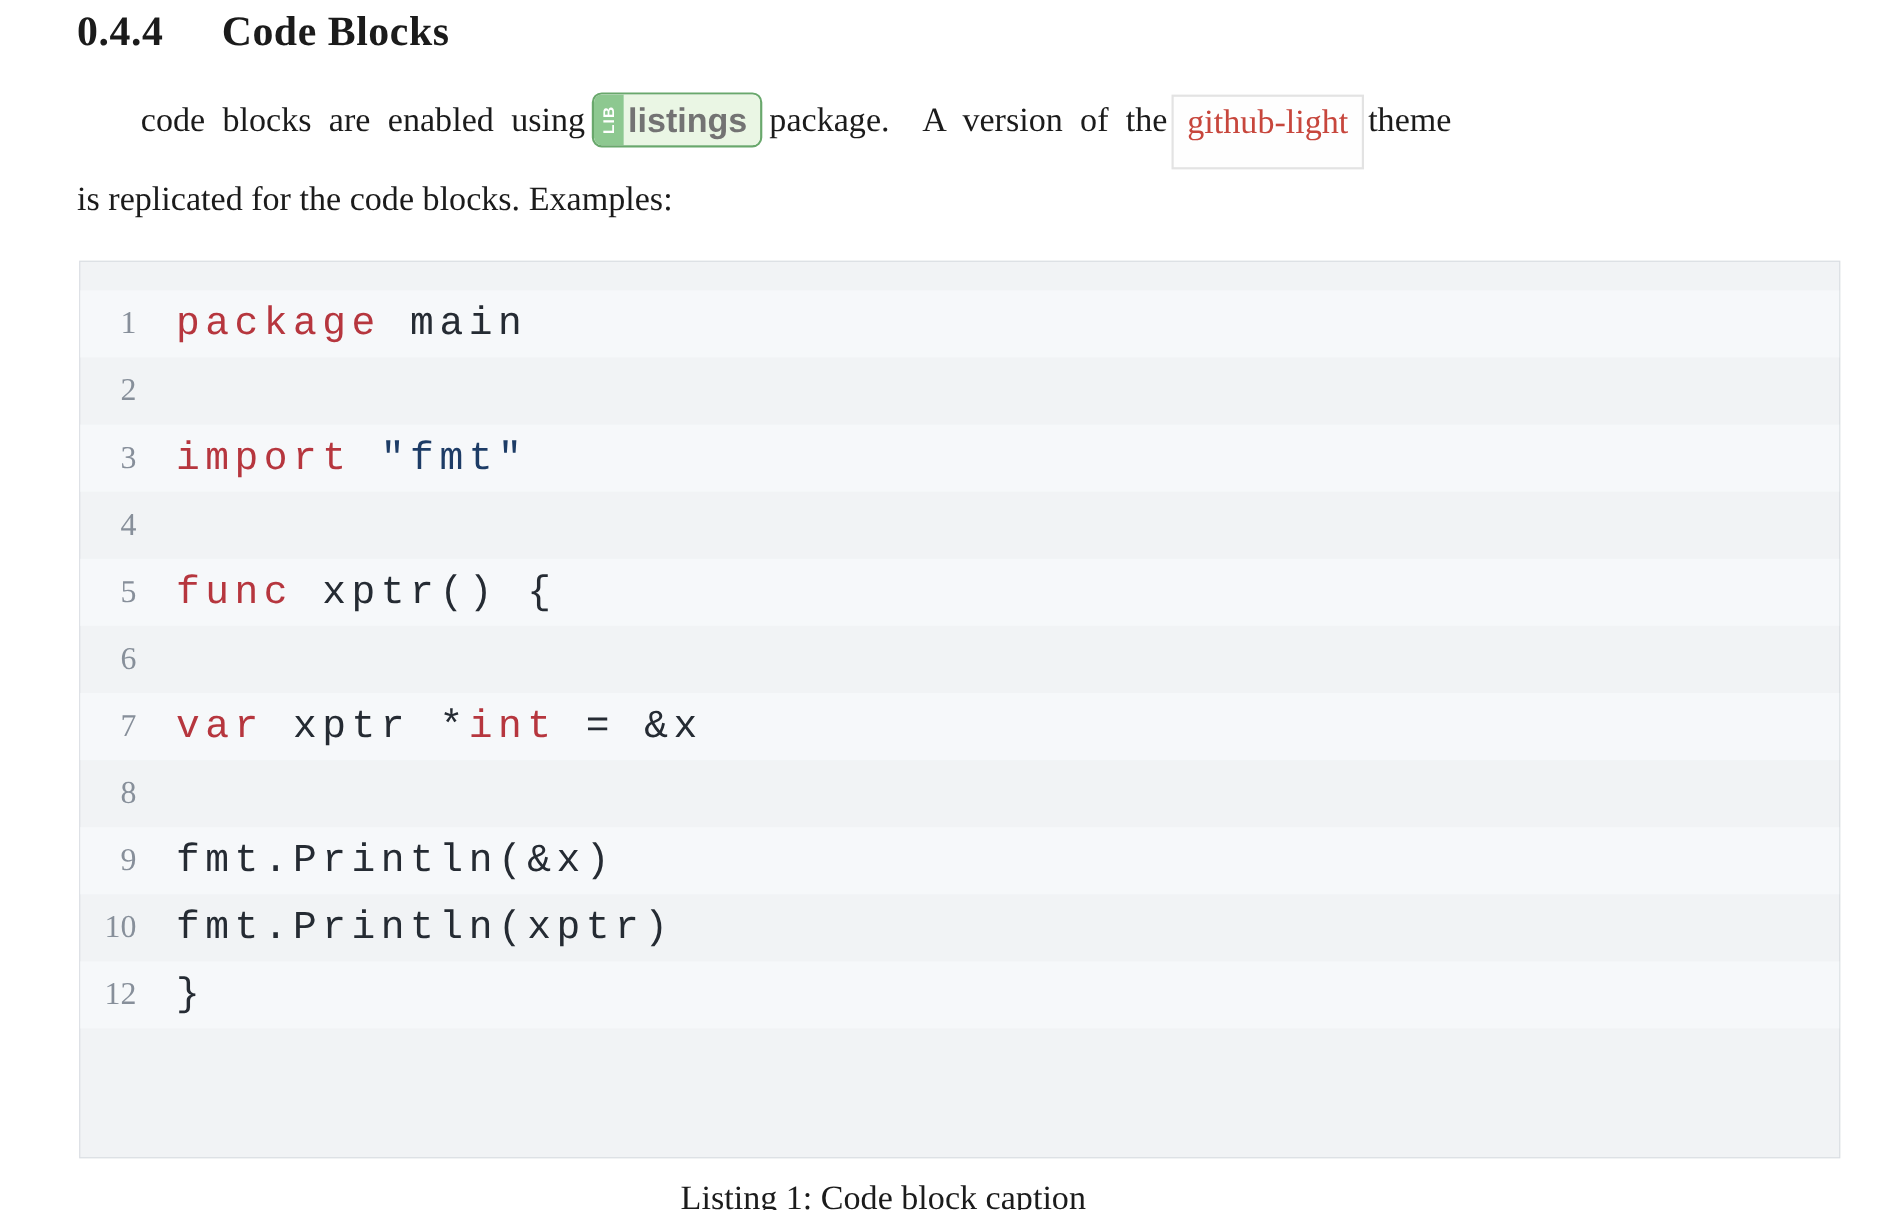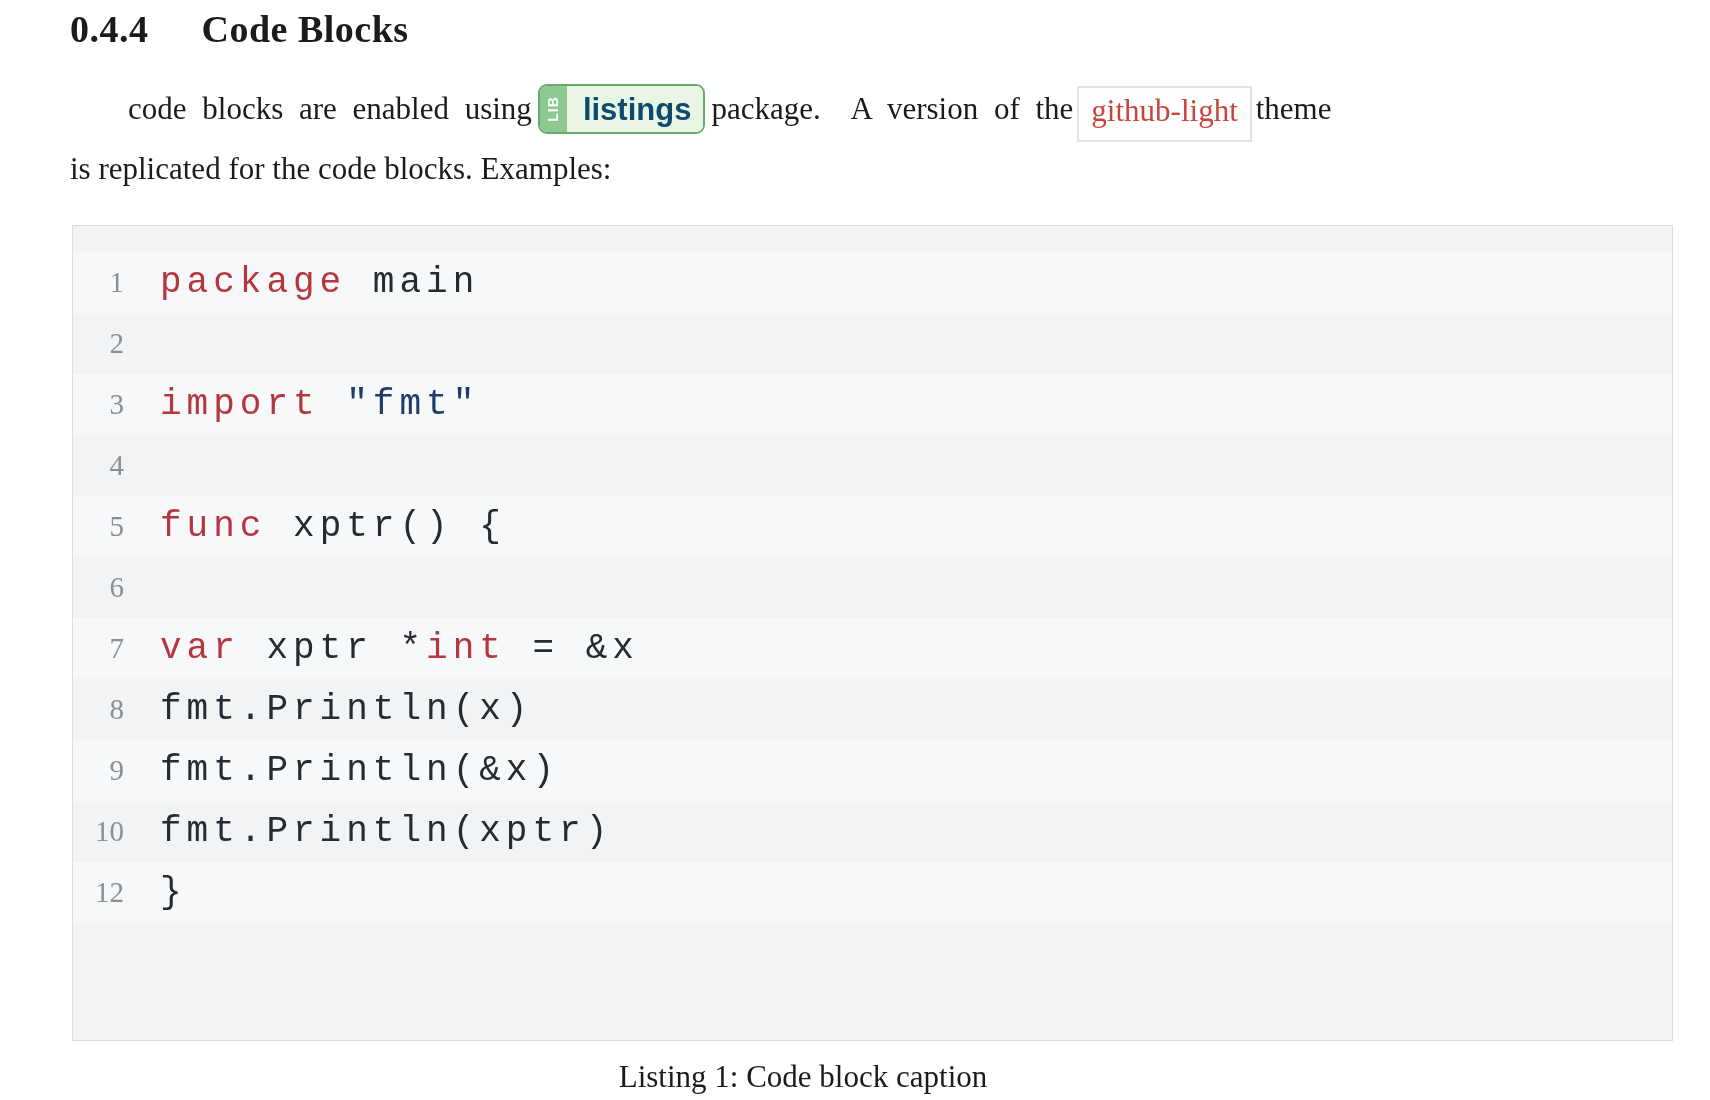--- a/index.html
+++ b/index.html
@@ -49,31 +49,31 @@
   .lib-tag-text{
     position:absolute;left:50%;top:50%;
     transform:translate(-50%,-50%) rotate(-90deg);
     font-family:"Liberation Sans", sans-serif;
     font-size:14px;font-weight:bold;letter-spacing:1px;
     color:var(--badge-tag-text);
   }
   .lib-name{
     background:var(--badge-body-bg);
     font-family:"Liberation Sans", sans-serif;
-    font-size:31px;font-weight:bold;color:#0c4a6e;
-    padding:2px 12px 0 16px;display:flex;align-items:center;
+    font-size:31px;font-weight:bold;color:#737373;
+    padding:2px 12px 0 4px;display:flex;align-items:center;
     word-spacing:0;
   }
 
   .theme-box{
     display:inline-block;
     border:2px solid var(--theme-box-border);
     background:var(--theme-box-bg);
     color:var(--theme-red);
-    padding:0 12px 6px 12px;
+    padding:0 12px 18px 12px;
     margin:0 4px;
     word-spacing:0;
     line-height:46px;
     vertical-align:-2px;
   }
 
   .code-block{
     margin:29px 0 0 72px;width:1601px;height:816px;
     background:var(--block-bg);
     border:1px solid var(--block-border);
@@ -141,21 +141,20 @@
       </div>
       <div class="code-line">
         <span class="lineno">6</span>
       </div>
       <div class="code-line">
         <span class="lineno">7</span>
         <span class="code-text"><span class="tok-keyword">var</span><span class="tok-plain"> xptr *</span><span class="tok-keyword">int</span><span class="tok-plain"> = &amp;x</span></span>
       </div>
       <div class="code-line">
         <span class="lineno">8</span>
-        <span class="code-text"><span class="tok-plain">fmt.Println(x)</span></span>
       </div>
       <div class="code-line">
         <span class="lineno">9</span>
         <span class="code-text"><span class="tok-plain">fmt.Println(&amp;x)</span></span>
       </div>
       <div class="code-line">
         <span class="lineno">10</span>
         <span class="code-text"><span class="tok-plain">fmt.Println(xptr)</span></span>
       </div>
       <div class="code-line">

